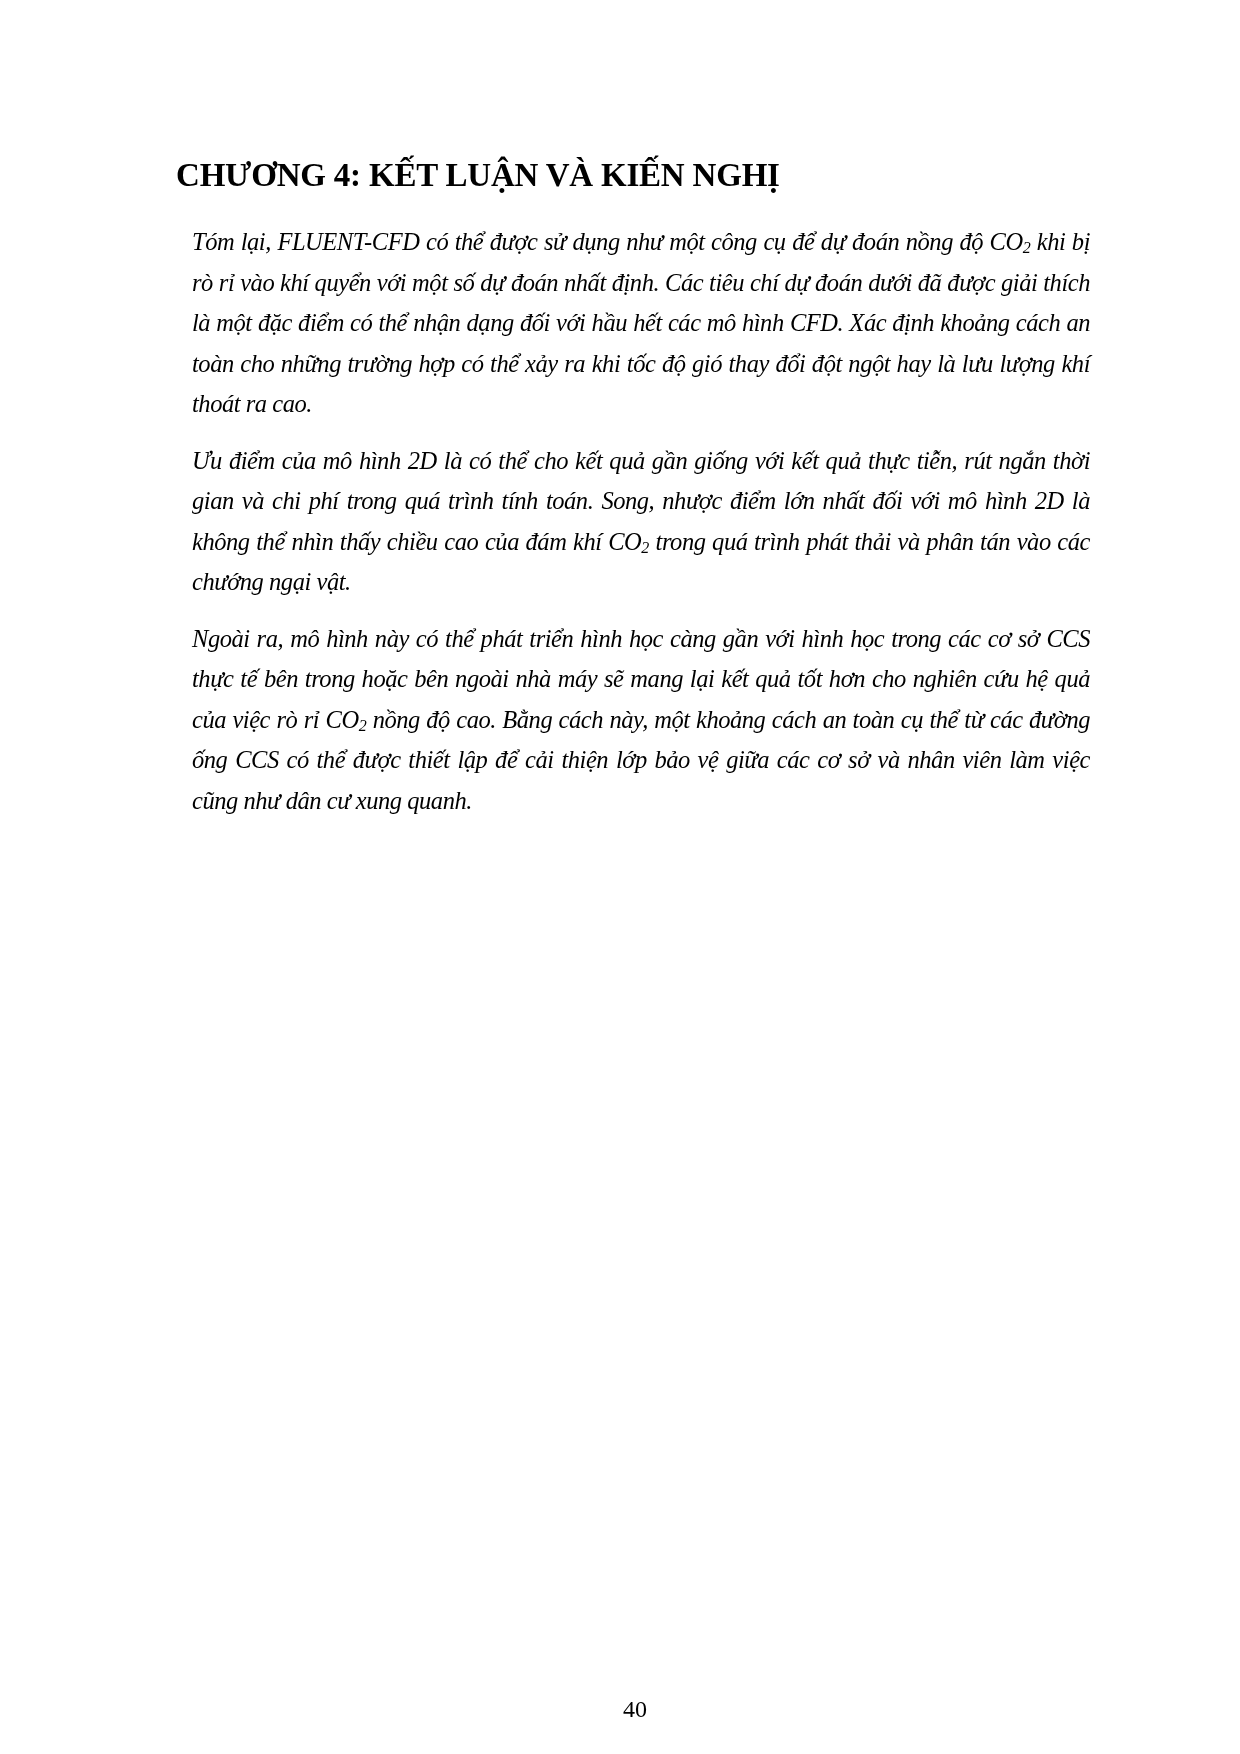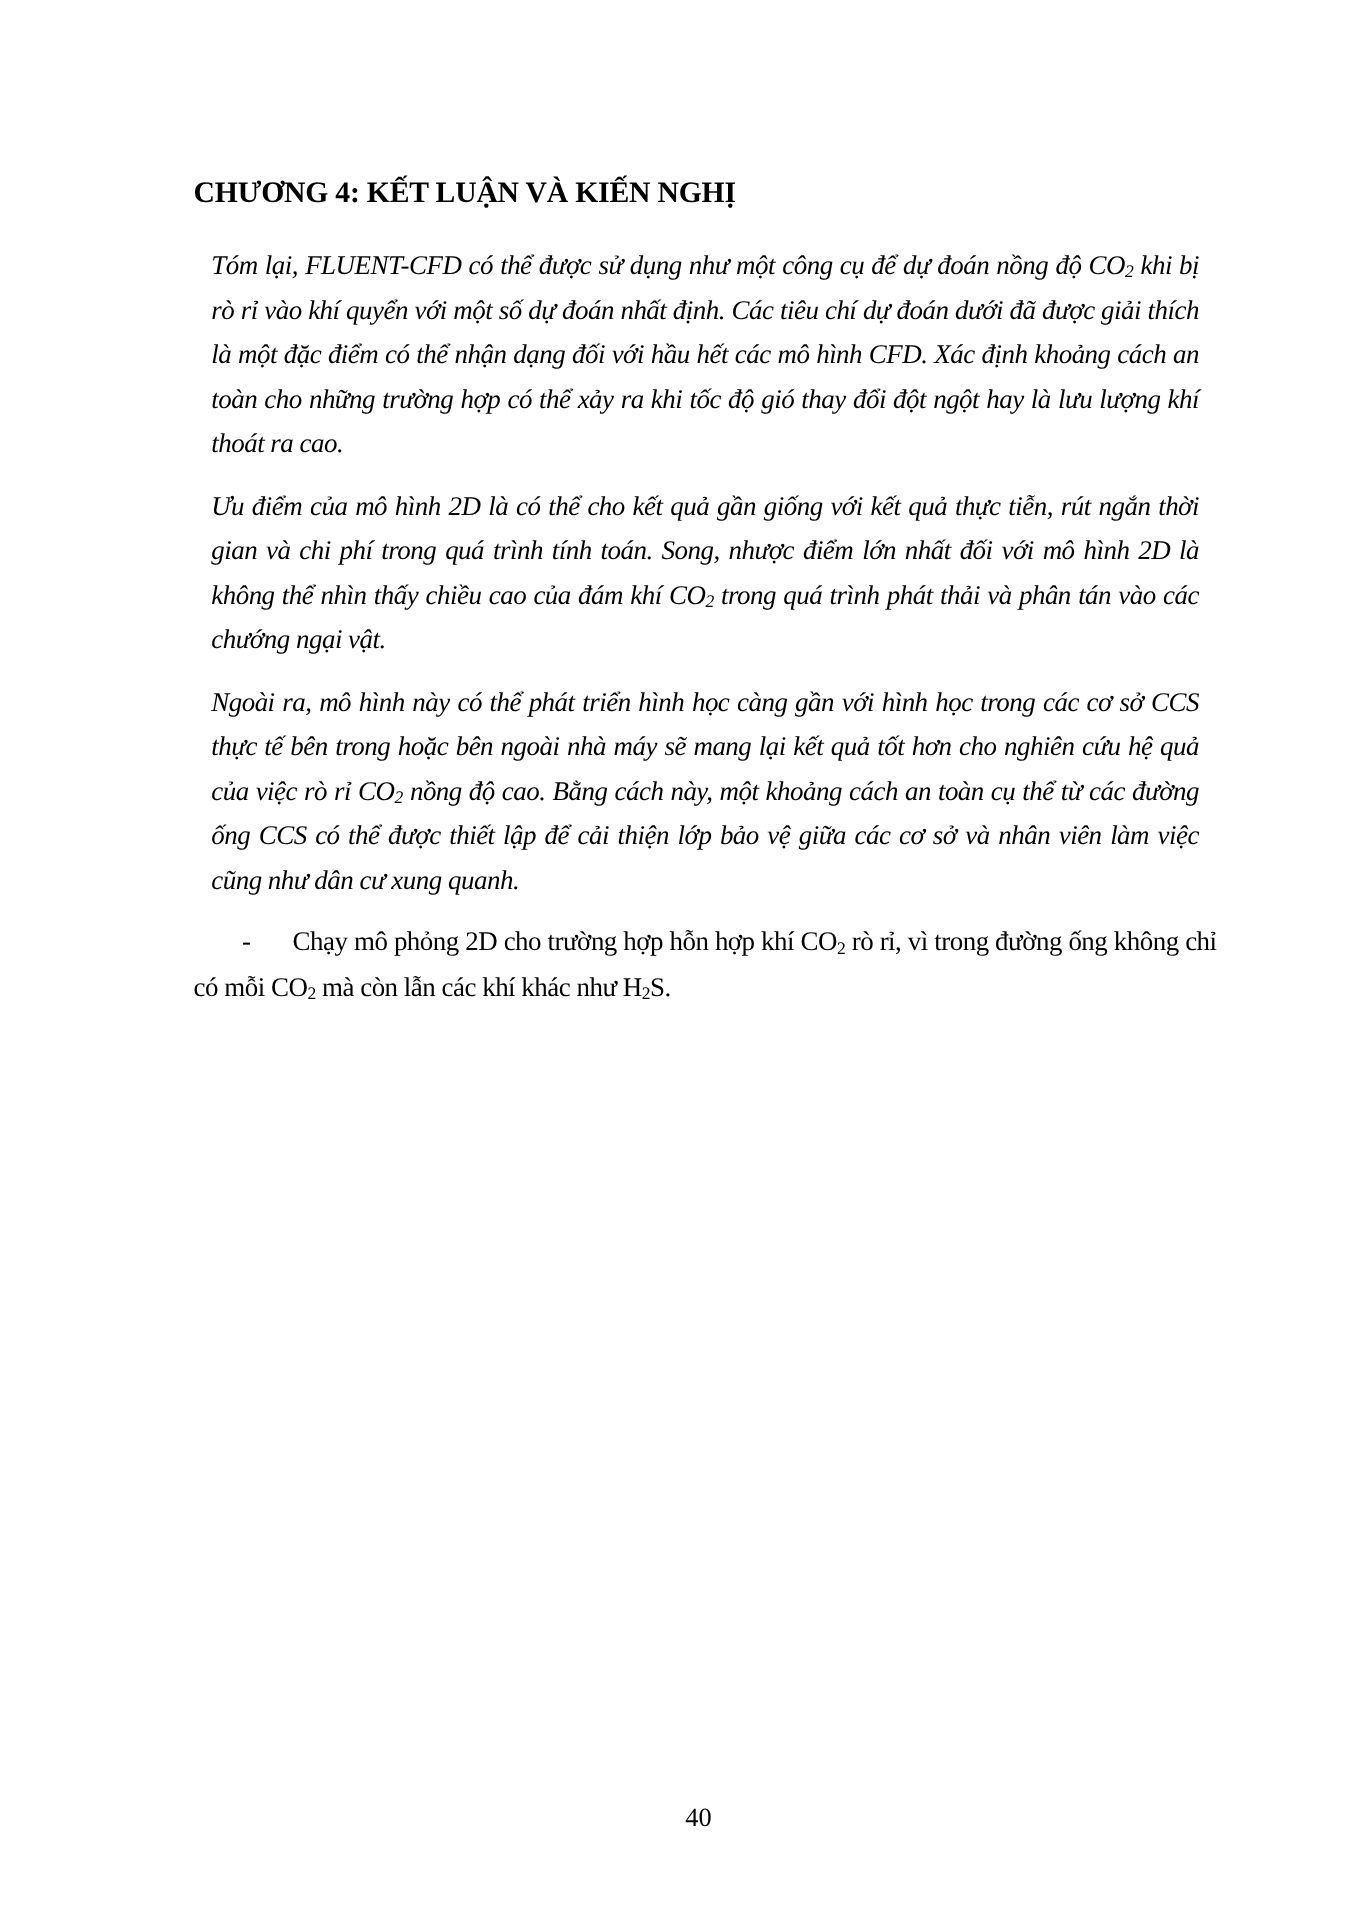--- a/index.html
+++ b/index.html
@@ -12,21 +12,21 @@
       color: #000000;
     }
     .page {
       position: absolute;
       left: 176px;
       top: 155px;
       width: 930px;
     }
     .chapter-title {
       font-weight: bold;
-      font-size: 27px;
+      font-size: 33px;
       line-height: 40px;
       margin: 0 0 27px 0;
       letter-spacing: -0.2px;
     }
     .para {
       font-size: 24.5px;
       line-height: 40.5px;
       margin: 16px;
       text-align: justify;
       letter-spacing: -0.45px;
@@ -39,21 +39,21 @@
       line-height: 40.5px;
       margin: 6px 0 0 0;
       text-align: justify;
       letter-spacing: -0.45px;
       text-indent: 44px;
     }
     .bullet .dash { display: inline-block; width: 46px; text-indent: 0; }
     .bullet sub { font-size: 16px; line-height: 0; vertical-align: -3px; }
     .page-number {
       position: absolute;
-      top: 1640px;
+      top: 1696px;
       left: 0;
       width: 1240px;
       text-align: center;
       font-size: 24px;
       padding-left: 30px;
       box-sizing: border-box;
     }
   </style>
 </head>
 <body>
@@ -61,17 +61,16 @@
 <div class="page">
   <h1 class="chapter-title">CHƯƠNG 4: KẾT LUẬN VÀ KIẾN NGHỊ</h1>
 
   <div id="paragraphs">
     <p class="para">Tóm lại, FLUENT-CFD có thể được sử dụng như một công cụ để dự đoán nồng độ CO<sub>2</sub> khi bị rò rỉ vào khí quyển với một số dự đoán nhất định. Các tiêu chí dự đoán dưới đã được giải thích là một đặc điểm có thể nhận dạng đối với hầu hết các mô hình CFD. Xác định khoảng cách an toàn cho những trường hợp có thể xảy ra khi tốc độ gió thay đổi đột ngột hay là lưu lượng khí thoát ra cao.</p>
     <p class="para">Ưu điểm của mô hình 2D là có thể cho kết quả gần giống với kết quả thực tiễn, rút ngắn thời gian và chi phí trong quá trình tính toán. Song, nhược điểm lớn nhất đối với mô hình 2D là không thể nhìn thấy chiều cao của đám khí CO<sub>2</sub> trong quá trình phát thải và phân tán vào các chướng ngại vật.</p>
     <p class="para">Ngoài ra, mô hình này có thể phát triển hình học càng gần với hình học trong các cơ sở CCS thực tế bên trong hoặc bên ngoài nhà máy sẽ mang lại kết quả tốt hơn cho nghiên cứu hệ quả của việc rò rỉ CO<sub>2</sub> nồng độ cao. Bằng cách này, một khoảng cách an toàn cụ thể từ các đường ống CCS có thể được thiết lập để cải thiện lớp bảo vệ giữa các cơ sở và nhân viên làm việc cũng như dân cư xung quanh.</p>
   </div>
 
   <div id="bullets">
-    <p class="bullet"><span class="dash">-</span><span class="bullet-text">Chạy mô phỏng 2D cho trường hợp hỗn hợp khí CO<sub>2</sub> rò rỉ, vì trong đường ống không chỉ có mỗi CO<sub>2</sub> mà còn lẫn các khí khác như H<sub>2</sub>S.</span></p>
   </div>
 </div>
 
 <div class="page-number">40</div>
 
 </body></html>

